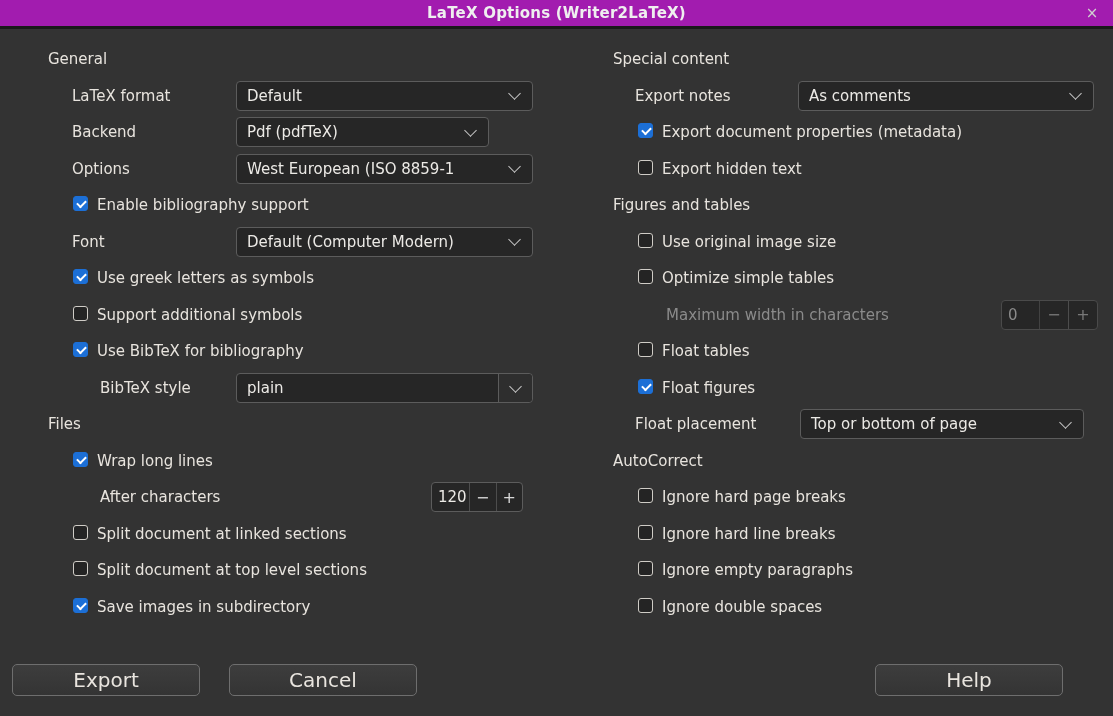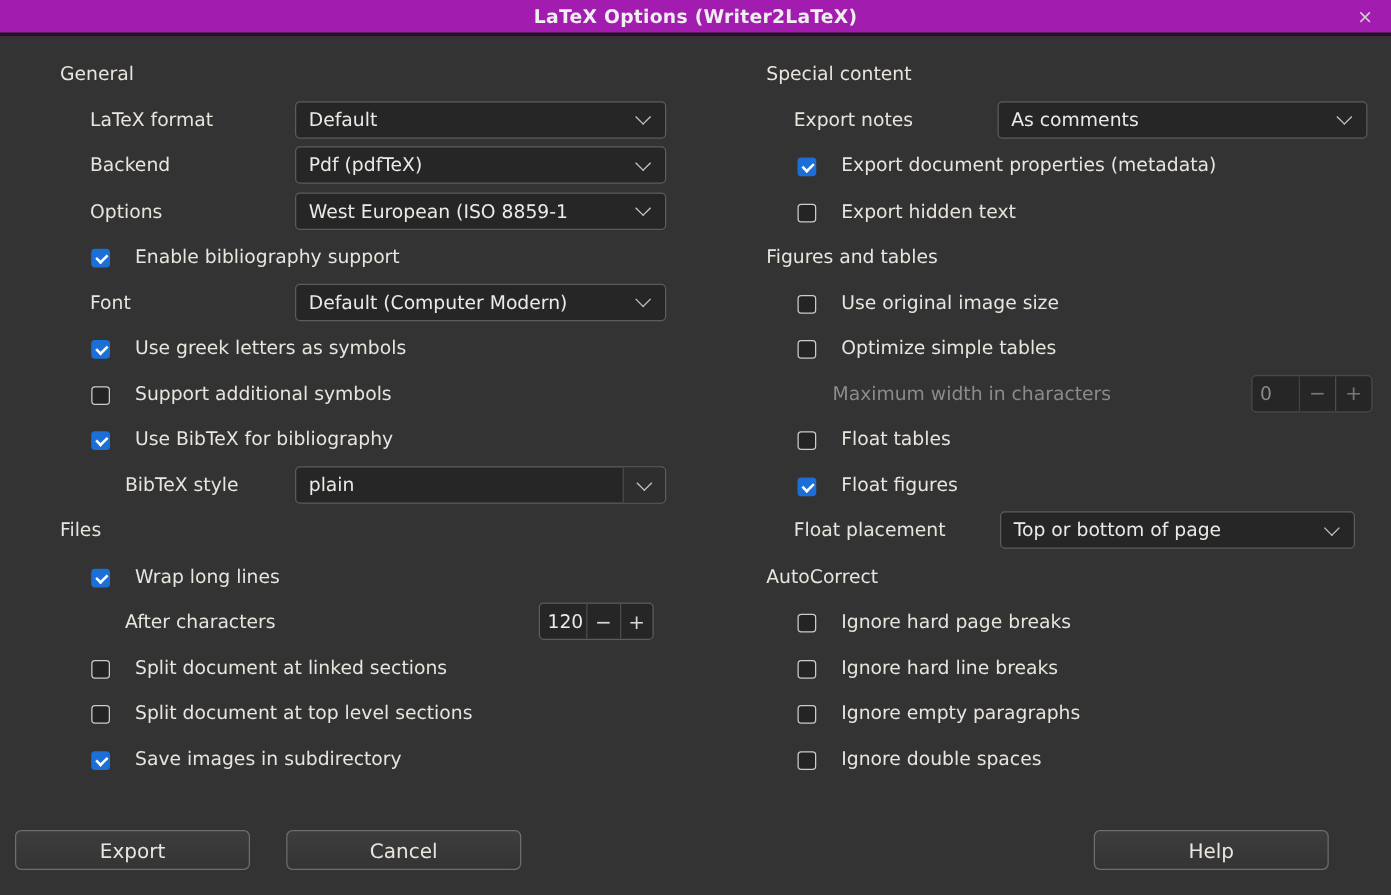--- a/index.html
+++ b/index.html
@@ -25,21 +25,21 @@
   
   .col{position:absolute;top:41px;}
   .col-left{left:0;width:556px;}
   .col-right{left:556px;width:557px;}
   .row{position:relative;height:36.5px;}
   .row > *{position:absolute;top:50%;transform:translateY(-50%);margin-left:36px;}
   .section-header{white-space:nowrap;color:#e8e4de;}
   .ctl-label{white-space:nowrap;color:#e8e4de;}
   .ctl-label.disabled{color:#8b8b8b;}
   
-  .cbrow{display:flex;align-items:flex-end;gap:20px;white-space:nowrap;}
+  .cbrow{display:flex;align-items:flex-start;gap:9px;white-space:nowrap;}
   .checkbox{
     width:15px;height:15px;border-radius:3px;box-sizing:border-box;
     background:#242424;border:1px solid #cfccc6;flex:0 0 auto;position:relative;
   }
   .checkbox.checked{background:#1c6fd6;border:1px solid #1c6fd6;}
   .checkbox.checked::after{
     content:"";position:absolute;left:3px;top:3px;width:7px;height:4px;
     border-left:2px solid #ffffff;border-bottom:2px solid #ffffff;
     transform:rotate(-45deg);
   }
@@ -74,21 +74,21 @@
   .spin-btn.first{border-right:1px solid #4d4d4d;}
   .spinner.disabled{border-color:#4a4a4a;}
   .spinner.disabled .spin-value{color:#8b8b8b;border-right-color:#424242;}
   .spinner.disabled .spin-btn{color:#787878;}
   
   .btn{
     position:absolute;width:188px;height:32px;box-sizing:border-box;
     background:linear-gradient(#3d3d3d,#343434);
     border:1px solid #6e6e6e;border-radius:5px;
     display:flex;align-items:center;justify-content:center;
-    color:#e9e5df;font-size:16px;cursor:default;
+    color:#e9e5df;font-size:20px;cursor:default;
   }
 </style>
 </head>
 <body>
 
 <div class="titlebar">
   <span class="title">LaTeX Options (Writer2LaTeX)</span>
   <span class="close-btn">×</span>
 </div>
 
@@ -101,21 +101,21 @@
   <div class="row">
     <span class="ctl-label" style="left:36px">LaTeX format</span>
     <div class="dropdown" style="left:200px;width:297px">
       <span class="dd-value">Default</span>
       <span class="chevron"></span>
     </div>
   </div>
 
   <div class="row">
     <span class="ctl-label" style="left:36px">Backend</span>
-    <div class="dropdown" style="left:200px;width:297px">
+    <div class="dropdown" style="left:200px;width:253px">
       <span class="dd-value">Pdf (pdfTeX)</span>
       <span class="chevron"></span>
     </div>
   </div>
 
   <div class="row">
     <span class="ctl-label" style="left:36px">Options</span>
     <div class="dropdown" style="left:200px;width:297px">
       <span class="dd-value">West European (ISO 8859-1</span>
       <span class="chevron"></span>

